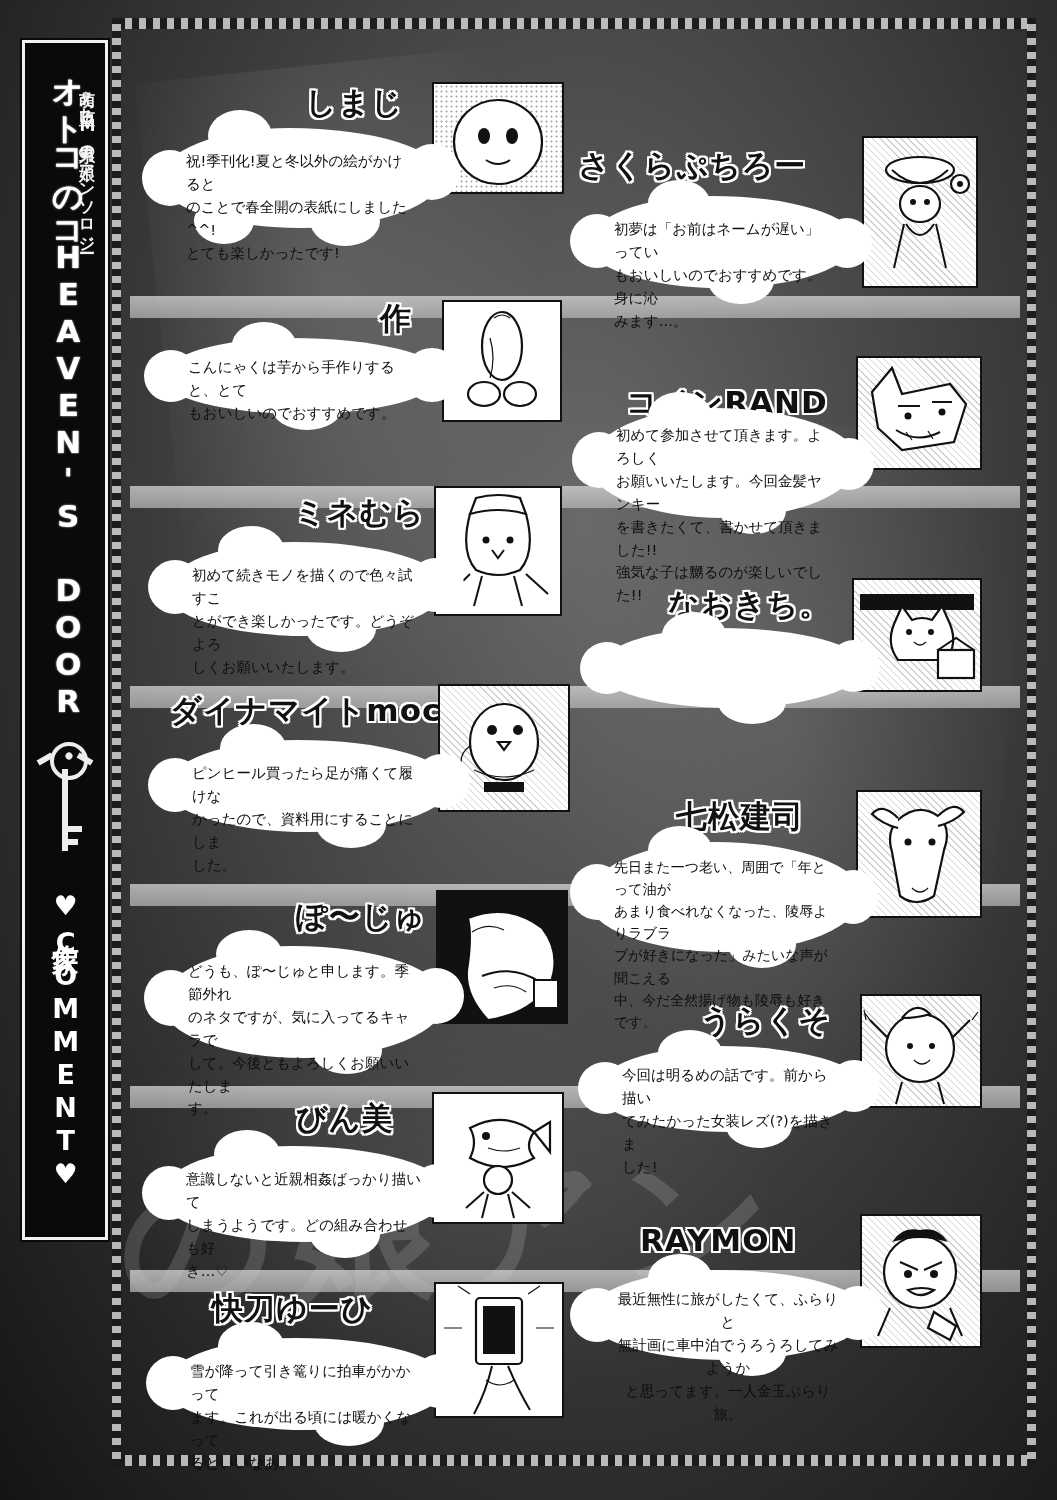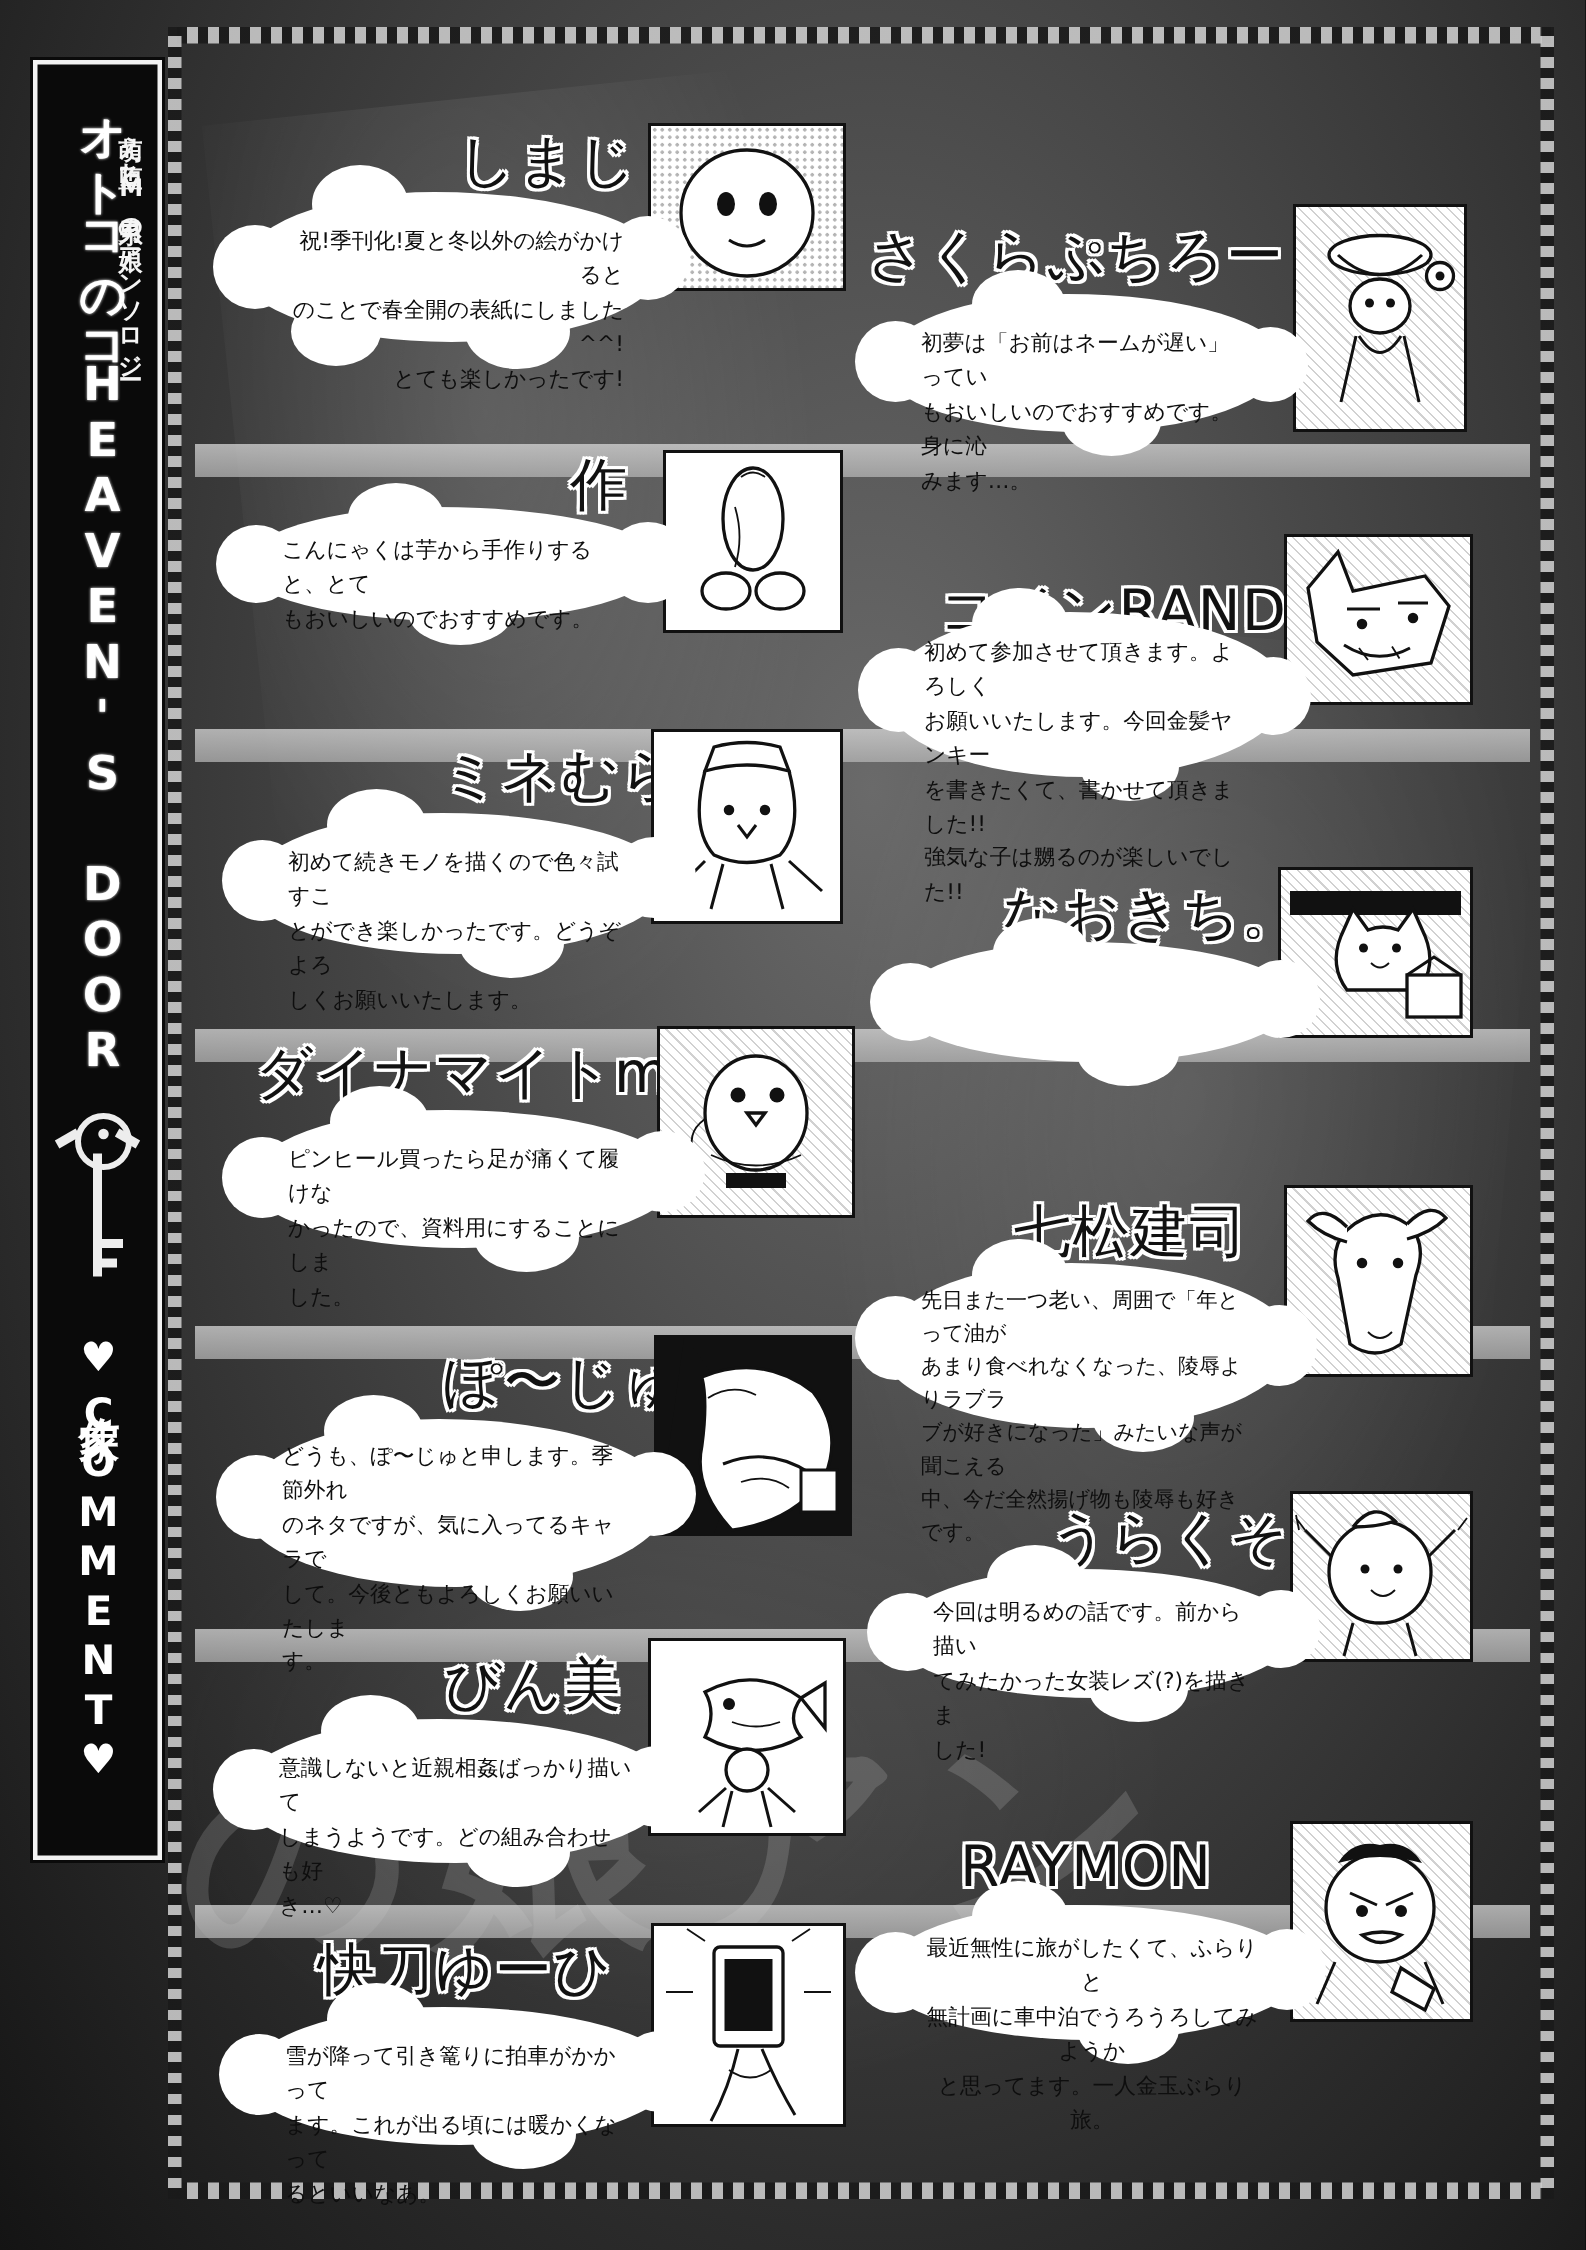--- a/index.html
+++ b/index.html
@@ -155,23 +155,23 @@
     height: 22px;
     background: linear-gradient(180deg, #d8d8d8, #b4b4b4);
     opacity: .75;
   }
 
   
   .entry { position: absolute; }
 
   .author-name {
     position: absolute;
-    font-weight: normal;
+    font-weight: bold;
     color: #111;
-    font-size: 38px;
+    font-size: 31px;
     letter-spacing: 1px;
     white-space: nowrap;
     text-shadow:
       2px 0 0 #fff, -2px 0 0 #fff, 0 2px 0 #fff, 0 -2px 0 #fff,
       2px 2px 0 #fff, -2px 2px 0 #fff, 2px -2px 0 #fff, -2px -2px 0 #fff;
   }
 
   
   .bubble {
     position: absolute;
@@ -265,21 +265,21 @@
     <div class="author-name" style="left:305px; top:82px;">しまじ</div>
     <div class="art" style="left:432px; top:82px; width:128px; height:108px;">
       <div class="halftone"></div>
       <svg viewBox="0 0 128 108" preserveAspectRatio="none">
         <ellipse cx="64" cy="58" rx="44" ry="42" class="shape" fill="#f2f2f2"></ellipse>
         <ellipse cx="50" cy="52" rx="6" ry="8" class="solid"></ellipse>
         <ellipse cx="78" cy="52" rx="6" ry="8" class="solid"></ellipse>
         <path d="M52 76 q12 8 24 0" class="line"></path>
       </svg>
     </div>
-    <div class="bubble" style="left:160px; top:128px; width:282px; height:100px;text-align:right;">
+    <div class="bubble" style="left:160px; top:128px; width:282px; height:100px;">
       <div class="lobe" style="left:-18px; top:22px; width:56px; height:56px;"></div>
       <div class="lobe" style="right:-18px; top:16px; width:56px; height:56px;"></div>
       <div class="lobe" style="left:48px; top:-18px; width:64px; height:52px;"></div>
       <div class="lobe" style="left:150px; bottom:-18px; width:70px; height:50px;"></div>
       <div class="lobe" style="left:34px; bottom:-16px; width:60px; height:46px;"></div>
       <div class="inner">
           <div class="txt">祝!季刊化!夏と冬以外の絵がかけると
 のことで春全開の表紙にしました^^!
 とても楽しかったです!</div>
         </div>

